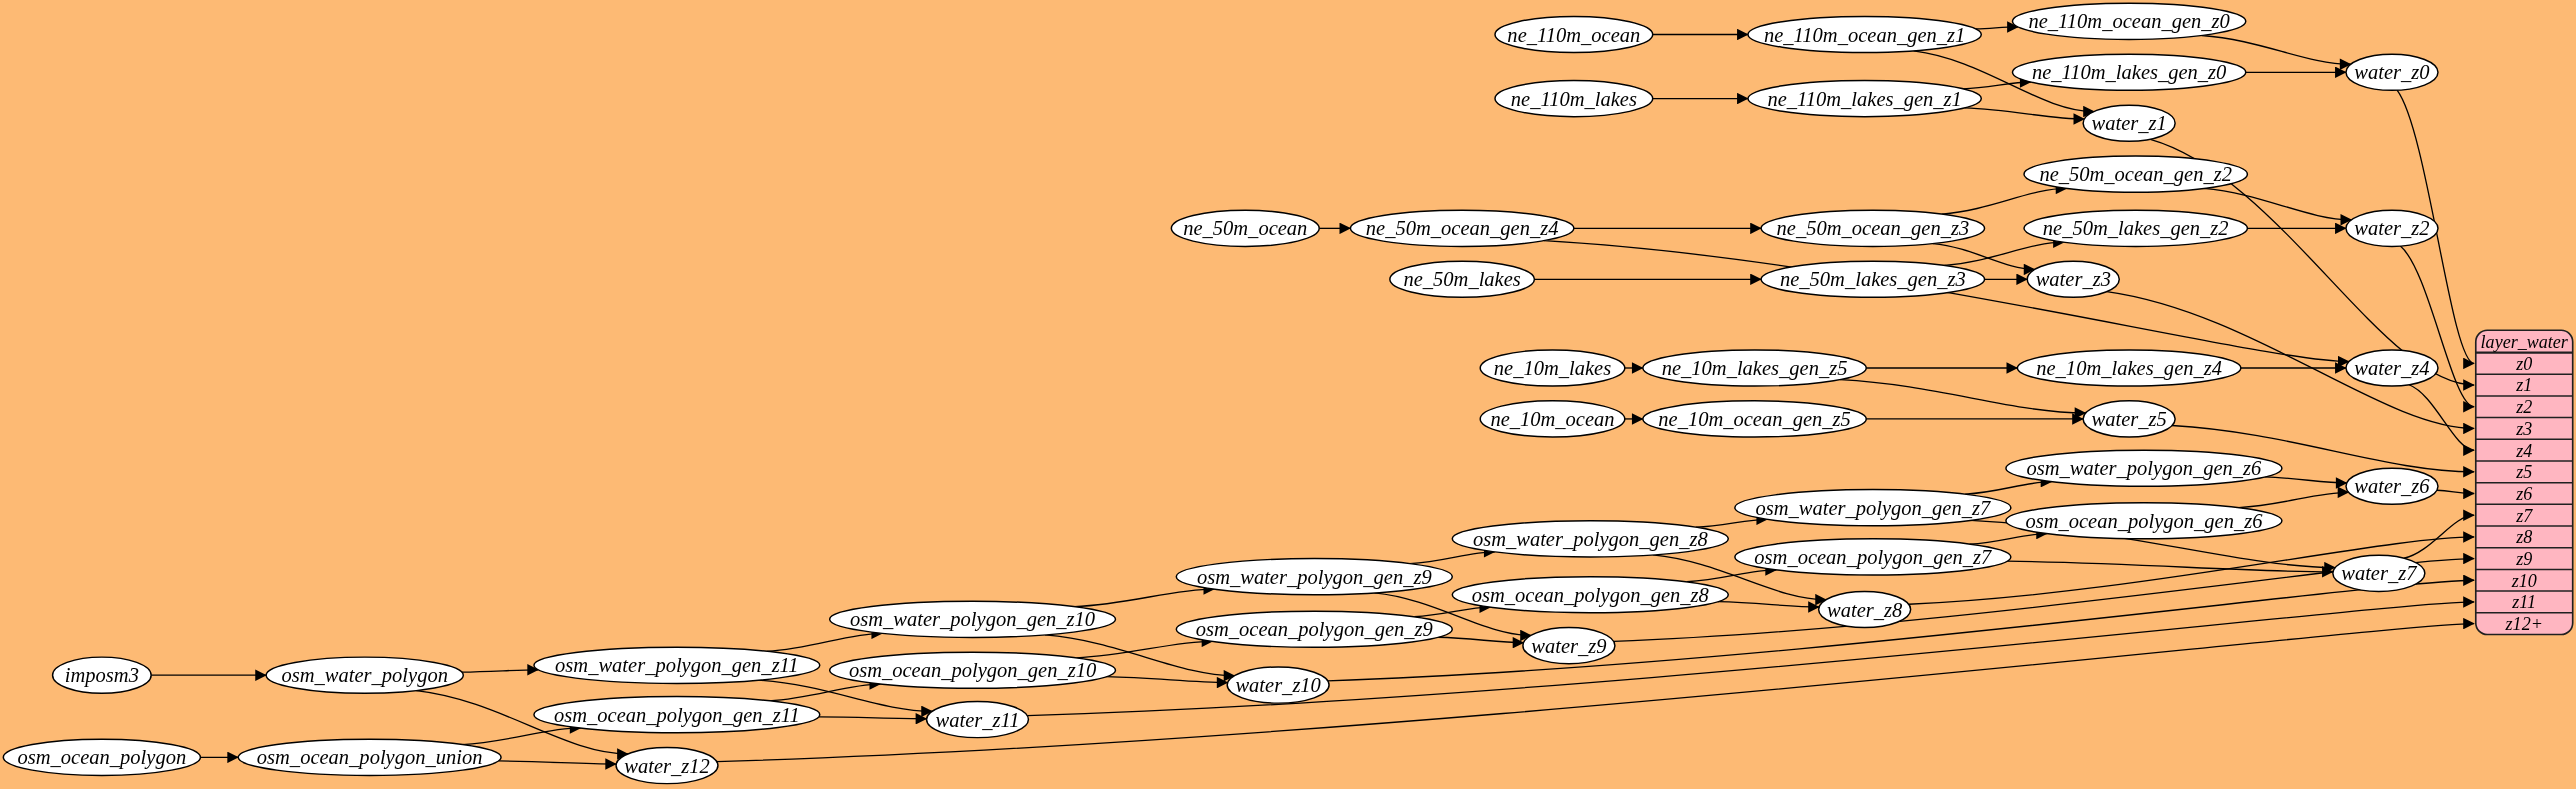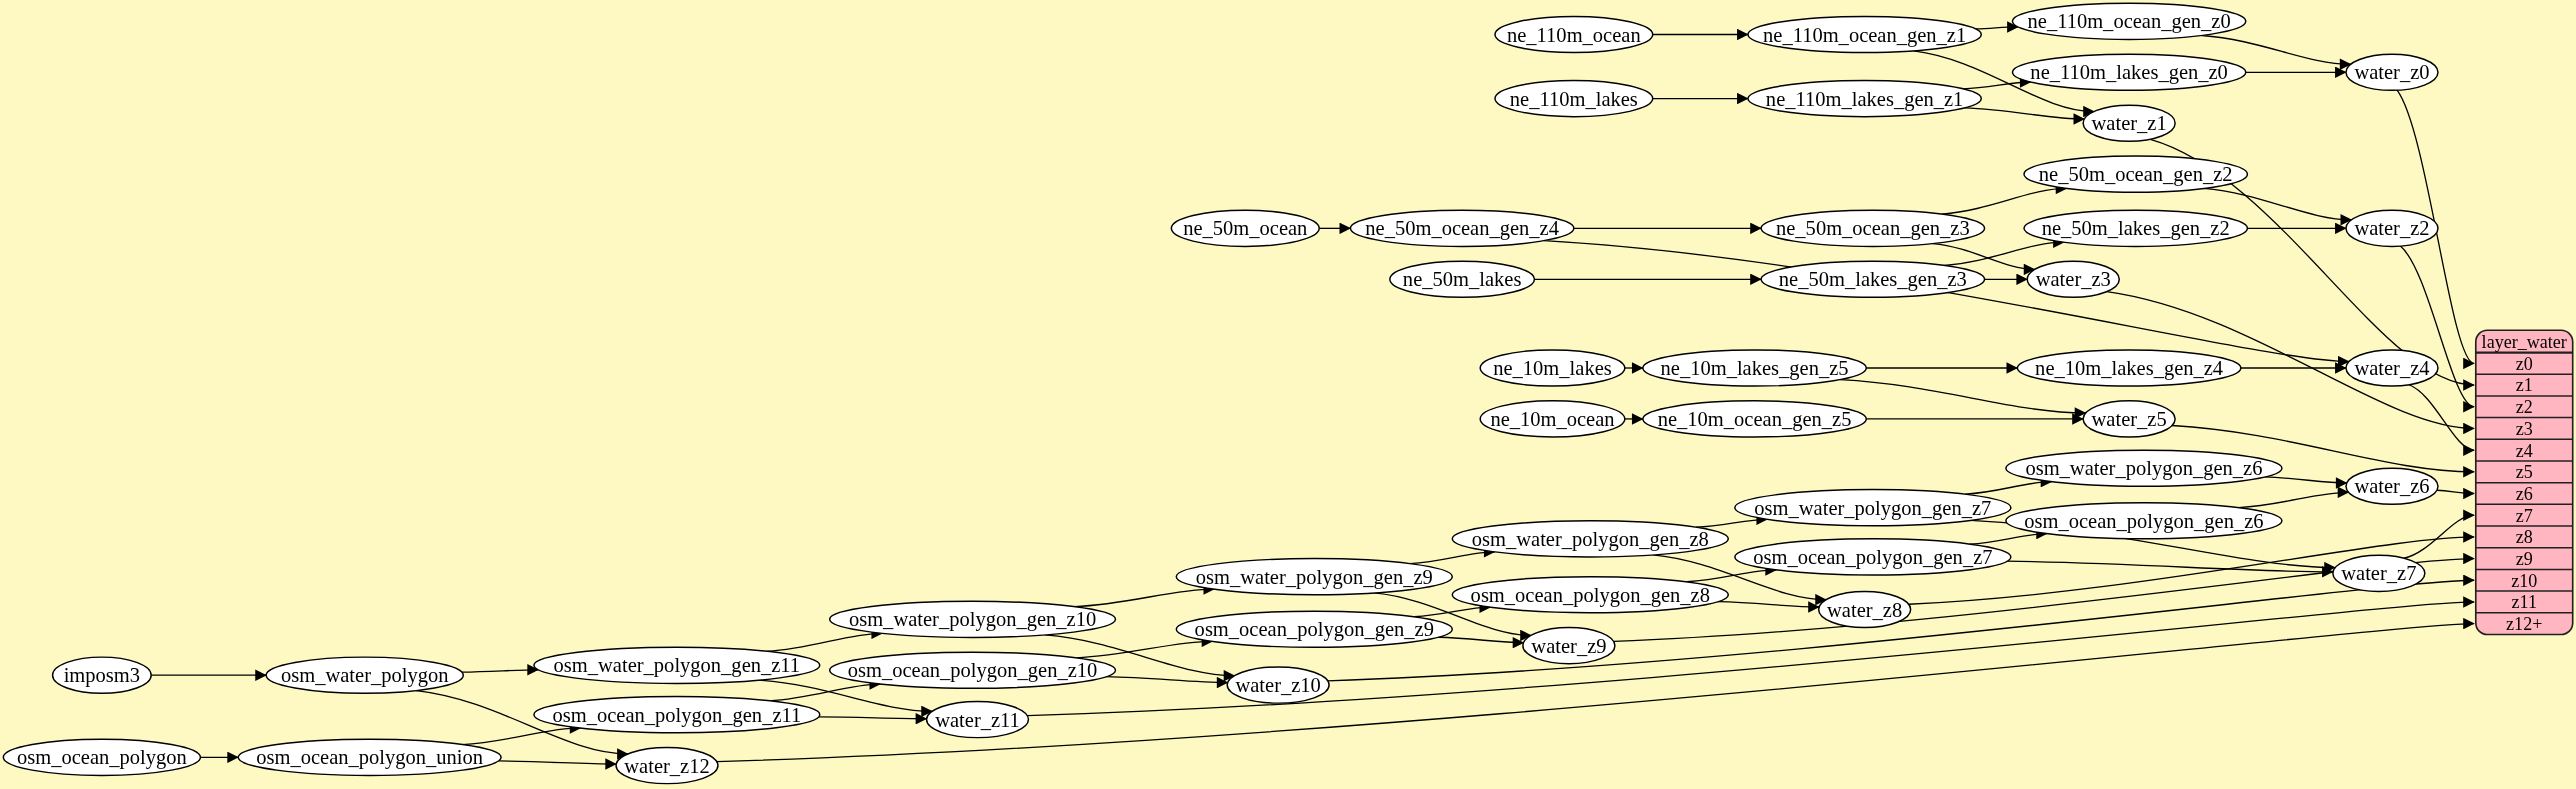--- a/index.html
+++ b/index.html
@@ -2,21 +2,22 @@
 <html style="font-size:11.5px"><head>
 <meta charset="utf-8">
 <style>
   html, body {
     margin: 0;
     padding: 0;
     background: #ffffff;
   }
   .graph-wrap {
     width: 100%;
-    background: #fef9c3;
+    background: #fdba74;
+    font-style: italic;
   }
   svg {
     display: block;
     width: 100%;
     height: auto;
     font-family: "Liberation Serif", "DejaVu Serif", serif;
   }
   .node-label, .record-text {
     fill: #000000;
     text-anchor: middle;

